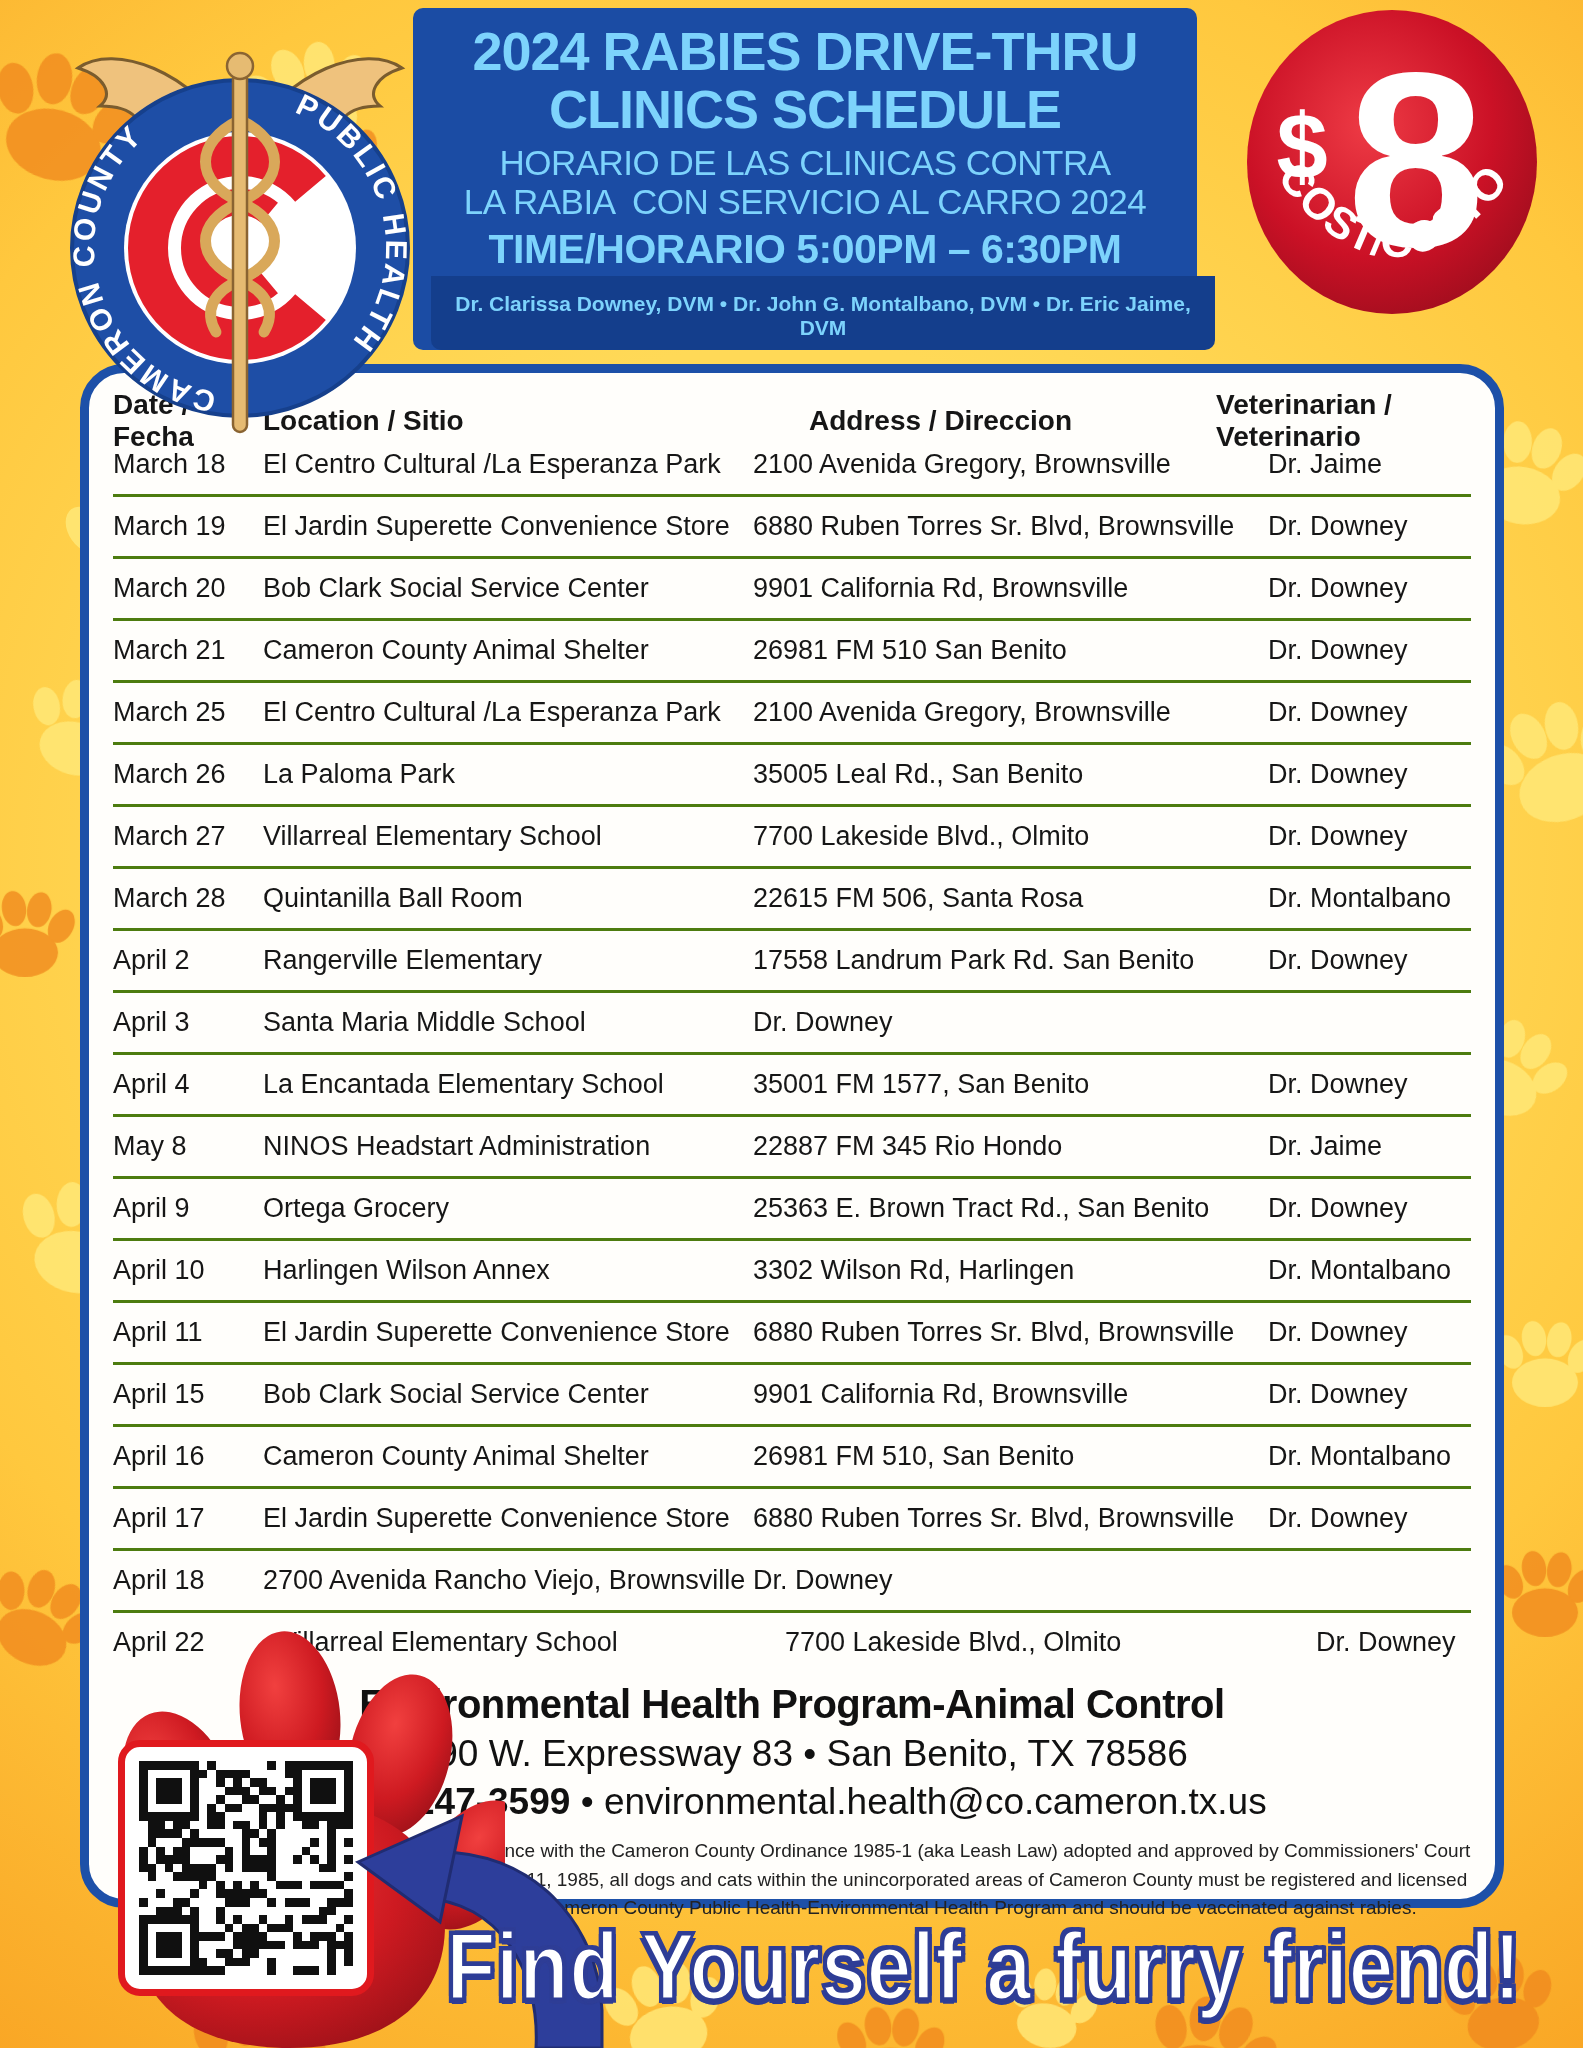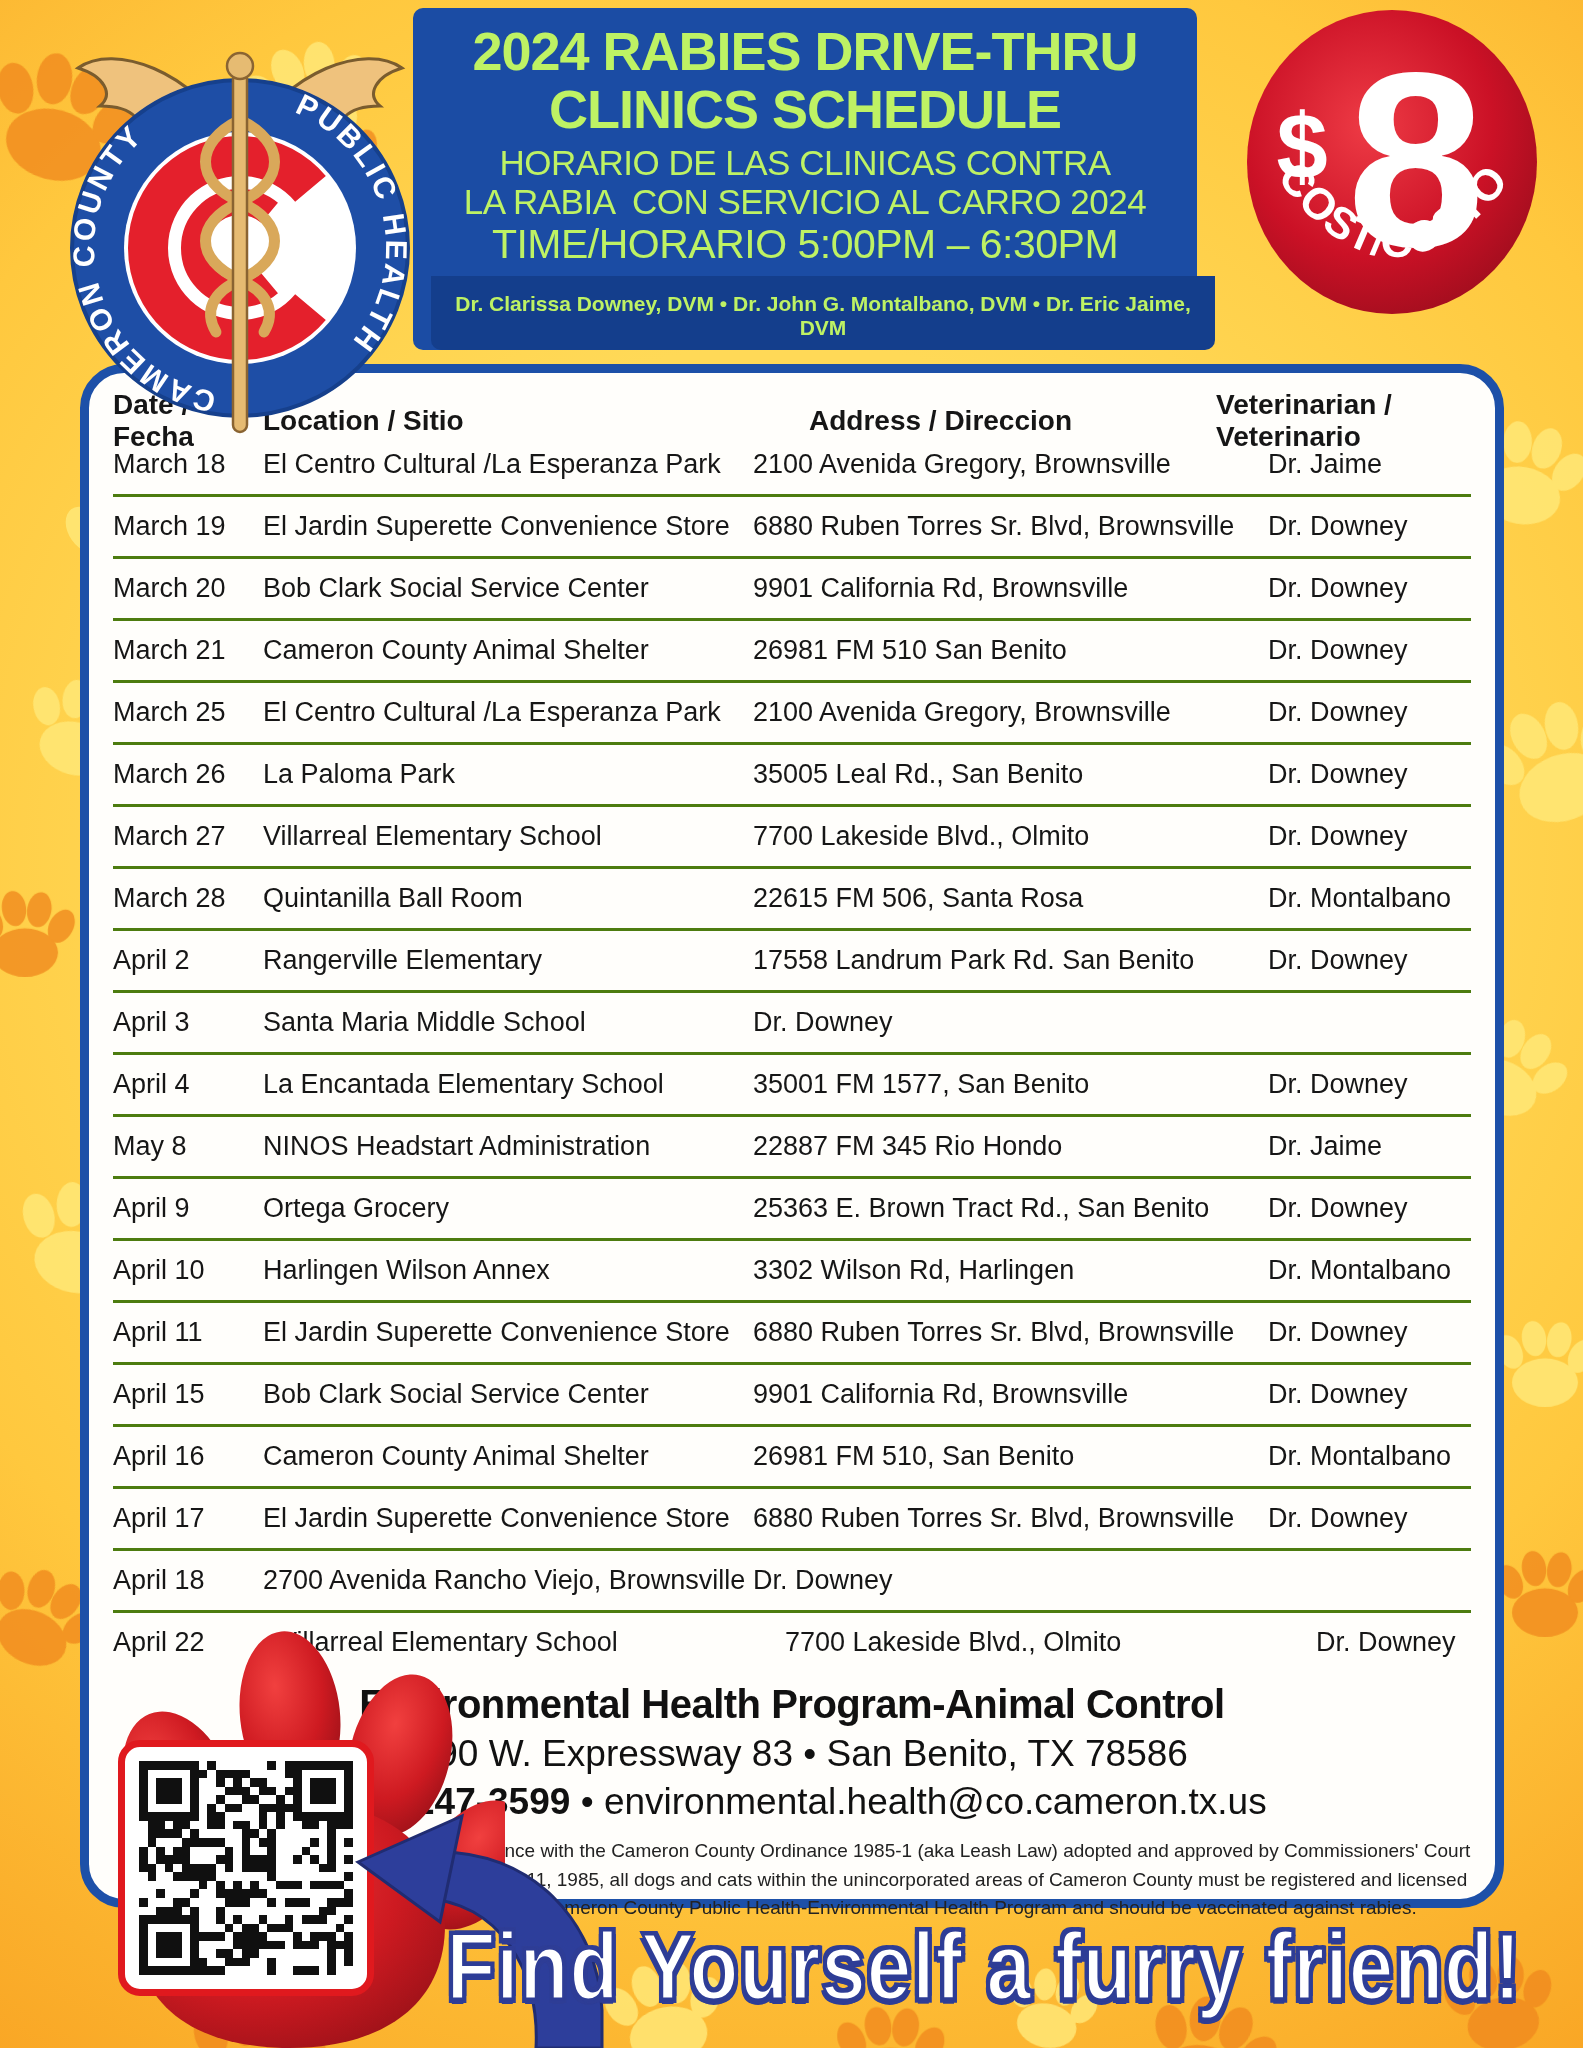--- a/index.html
+++ b/index.html
@@ -5,26 +5,26 @@
 <style>
   html,body{margin:0;padding:0;}
   body{width:1583px;height:2048px;overflow:hidden;font-family:"Liberation Sans","DejaVu Sans",sans-serif;}
   .page{position:relative;width:1583px;height:2048px;overflow:hidden;
     background:radial-gradient(120% 90% at 50% 42%, #FFD957 28%, #FFC83E 52%, #F9A524 78%, #F07F1A 100%);}
   .bg-paws{position:absolute;inset:0;z-index:0;}
 
   
   .logo{position:absolute;left:44px;top:2px;width:392px;height:436px;z-index:3;}
   .blue-box{position:absolute;left:413px;top:8px;width:784px;height:342px;background:#1B4CA4;
-    border-radius:10px;z-index:2;display:flex;flex-direction:column;align-items:center;text-align:center;color:#bef264;}
+    border-radius:10px;z-index:2;display:flex;flex-direction:column;align-items:center;text-align:center;color:#7dd3fc;}
   .blue-box .t1{font-size:54px;font-weight:800;letter-spacing:-1px;line-height:1.08;margin-top:14px;}
   .blue-box .t2{font-size:54px;font-weight:800;letter-spacing:-1px;line-height:1.08;}
   .blue-box .s1{font-size:35px;font-weight:400;letter-spacing:-.5px;line-height:1.12;margin-top:4px;}
   .blue-box .s2{font-size:35px;font-weight:400;letter-spacing:-.5px;line-height:1.12;white-space:pre-wrap;}
-  .blue-box .time{font-size:41px;font-weight:400;letter-spacing:-.5px;}
+  .blue-box .time{font-size:41px;font-weight:700;letter-spacing:-.5px;margin-top:5px;}
   .blue-box .docs{margin-top:auto;width:100%;background:#143E8C;border-radius:0 0 10px 10px;
     font-size:21px;font-weight:700;padding:16px 0 10px 0;margin-left:36px;}
   .badge{position:absolute;left:1244px;top:6px;width:296px;height:312px;z-index:3;}
 
   
   .card{position:absolute;left:80px;top:364px;width:1424px;height:1544px;box-sizing:border-box;
     background:#FFFEFB;border:9px solid #1D50A8;border-radius:44px;z-index:2;
     padding:16px 24px 20px 24px;}
   .thead,.trow{display:grid;grid-template-columns:150px 490px 515px 1fr;align-items:center;color:#161616;}
   .thead{height:46px;font-size:28px;font-weight:700;}

